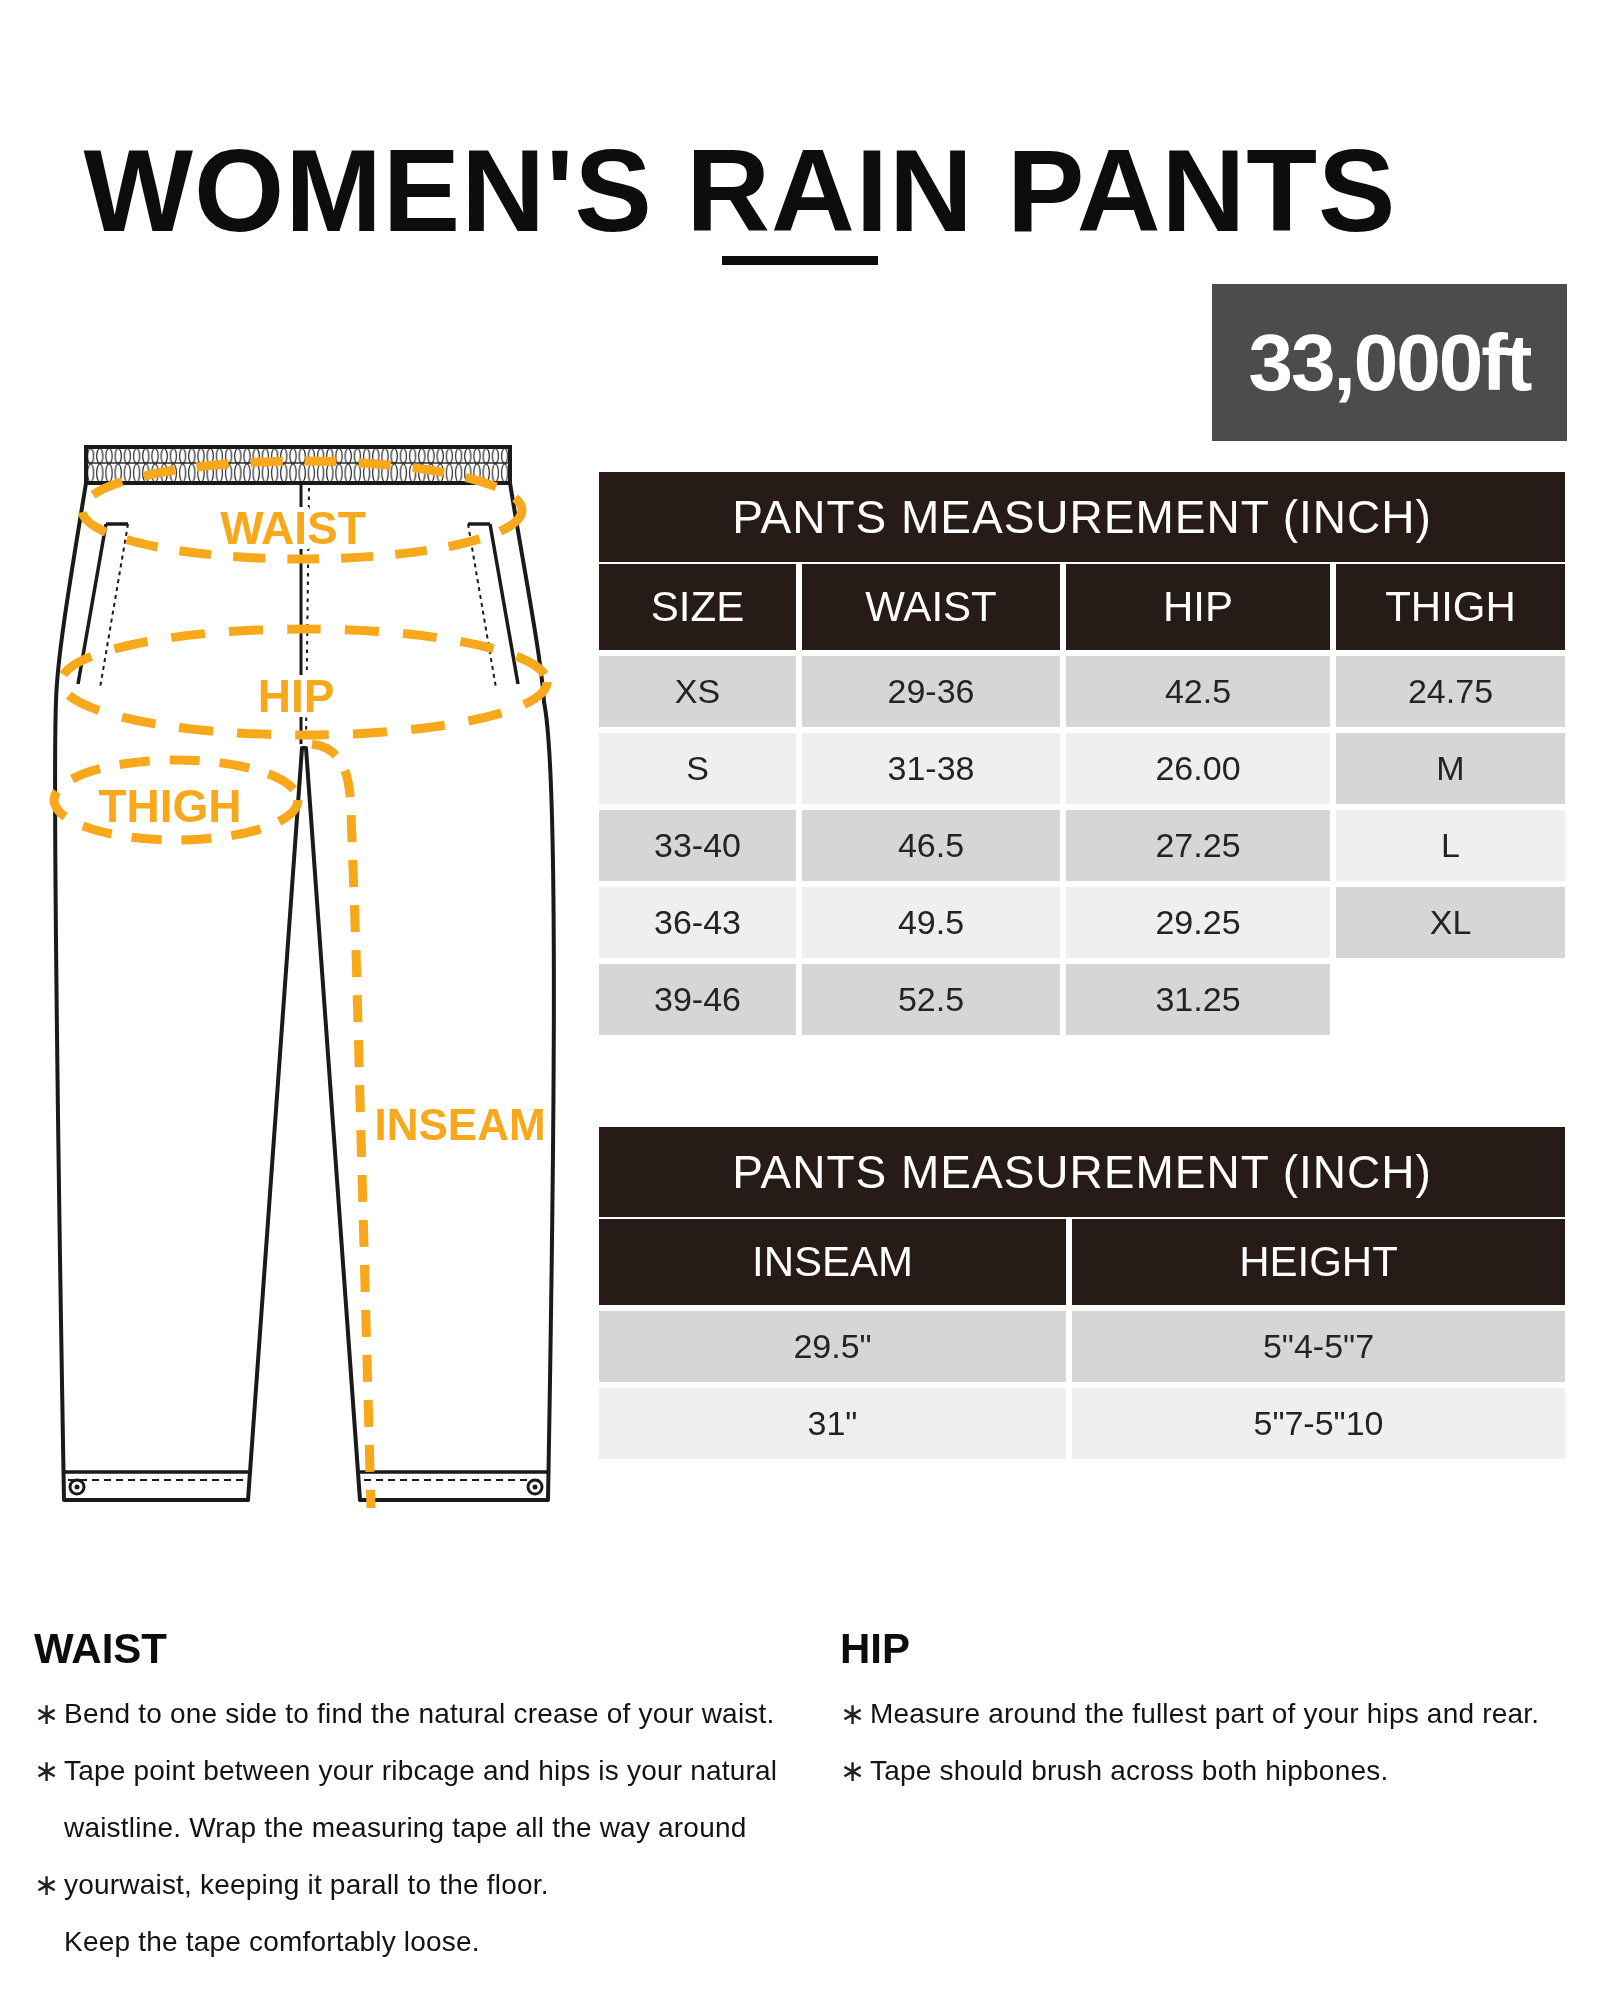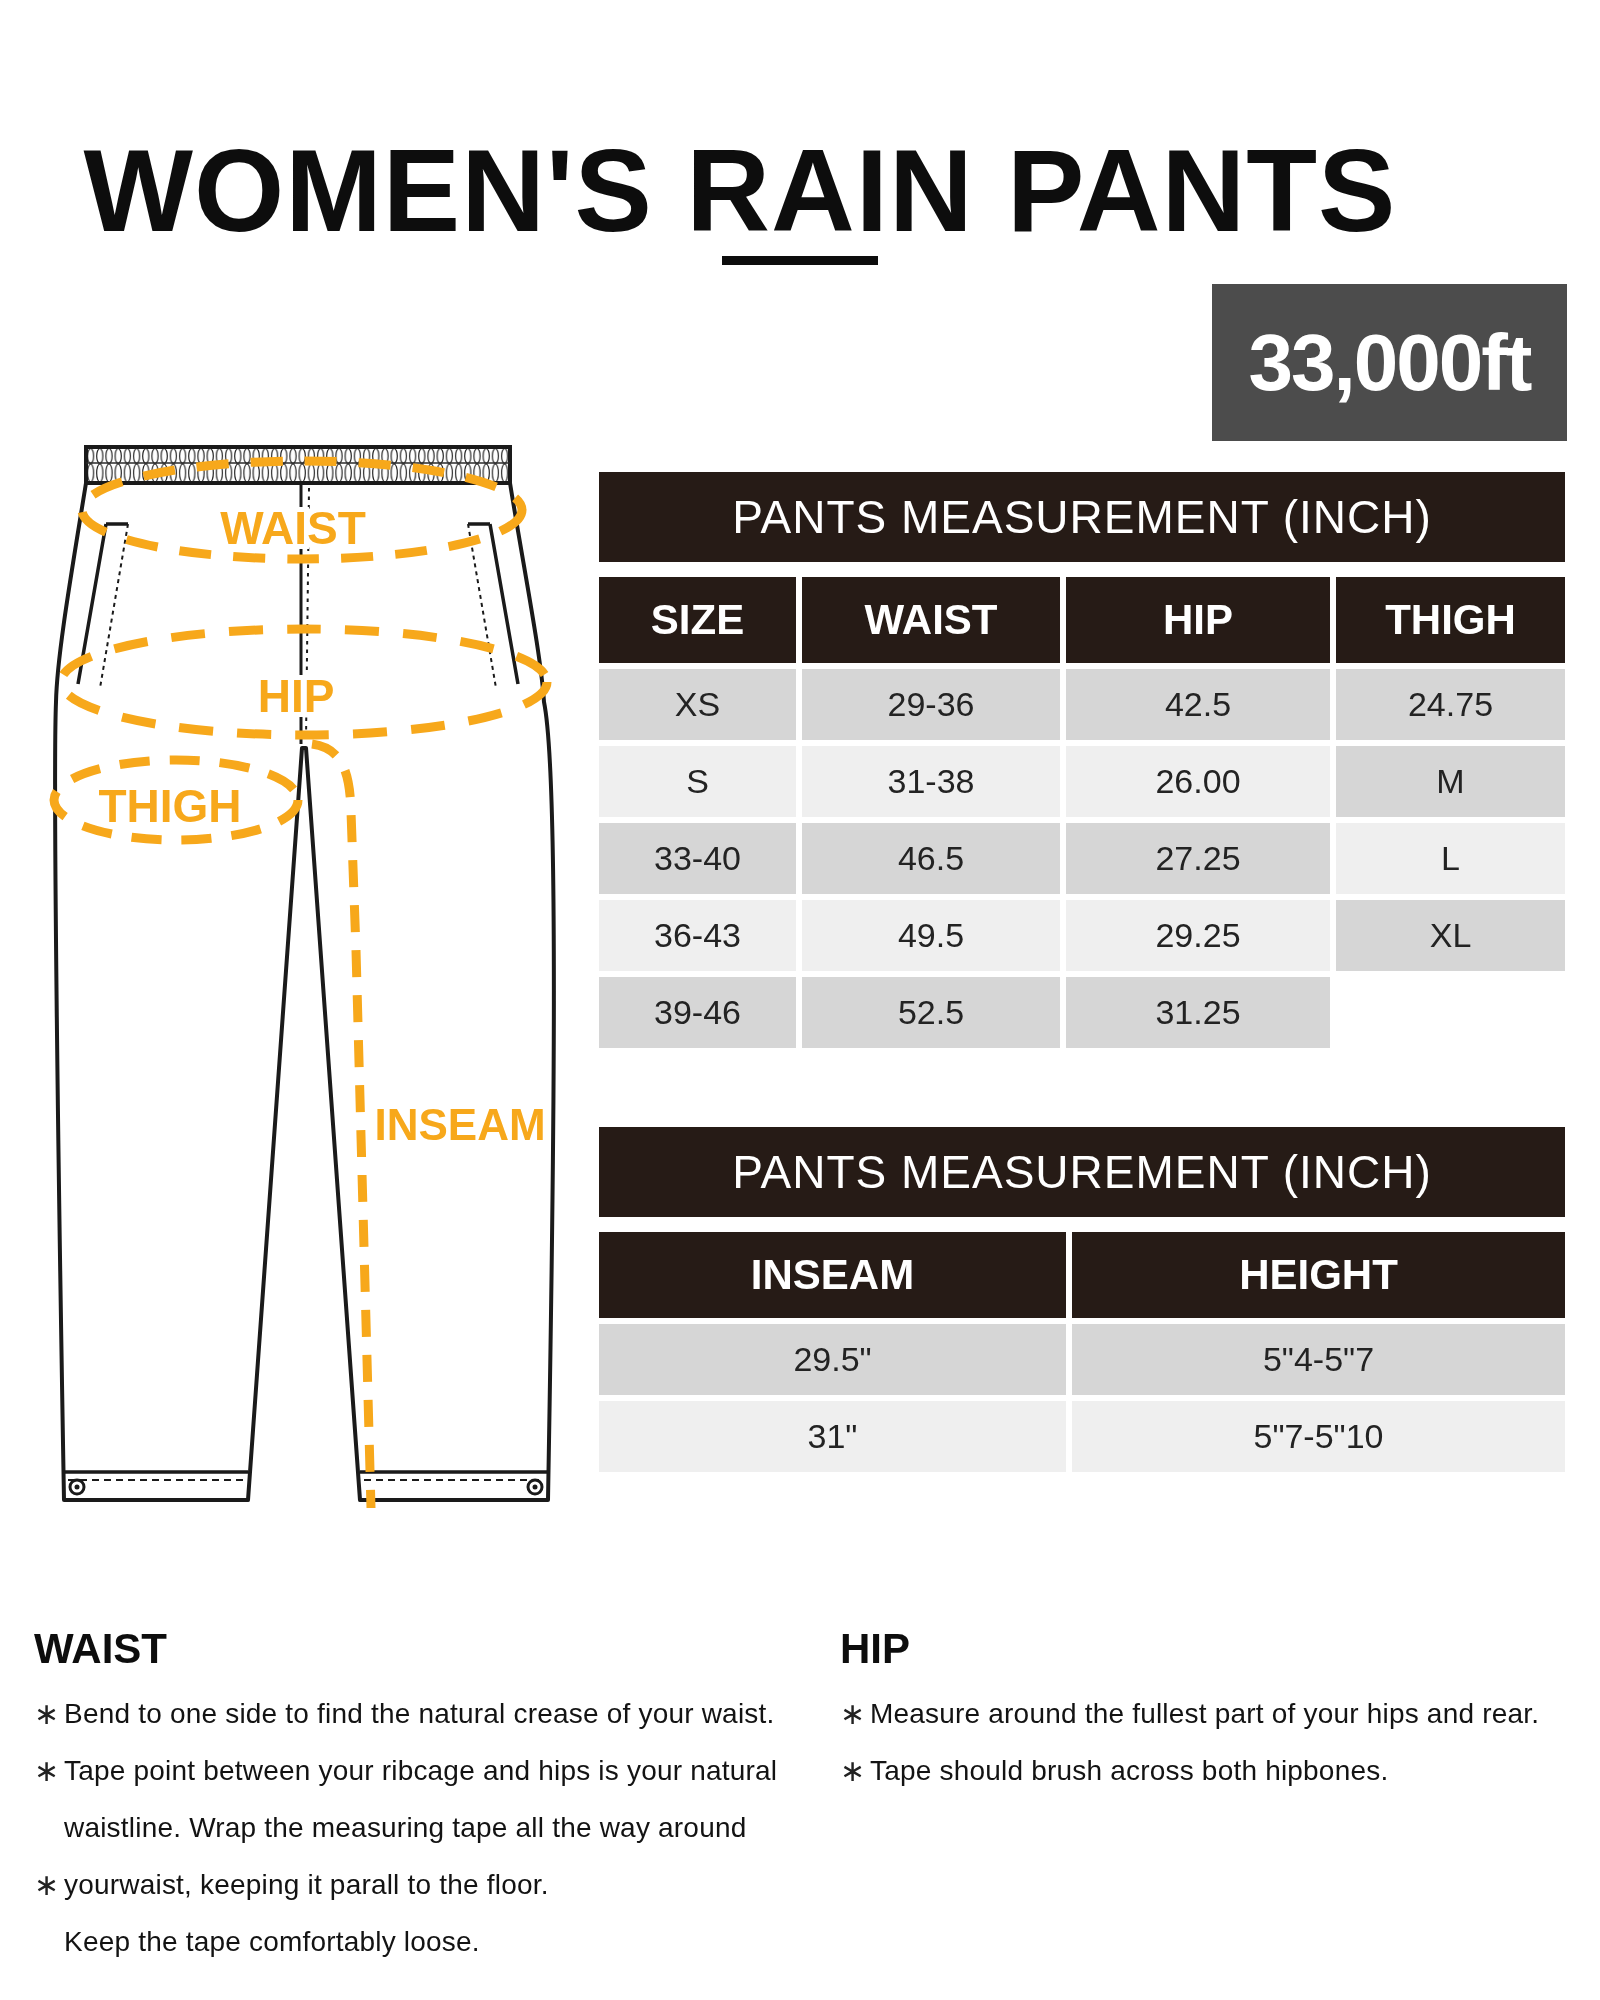--- a/index.html
+++ b/index.html
@@ -23,29 +23,29 @@
     display:flex;align-items:center;justify-content:center;
     color:#ffffff;font-size:80px;font-weight:bold;letter-spacing:-2px;
   }
 
   
   .meas-table{left:599px;width:966px;}
   #size-table{top:472px;}
   #fit-table{top:1127px;}
   .t-header{
     height:90px;background:#261b16;color:#ffffff;font-size:46px;
-    display:flex;align-items:center;justify-content:center;margin-bottom:15px;
+    display:flex;align-items:center;justify-content:center;margin-bottom:2px;
     letter-spacing:1px;
   }
   .grid{display:grid;gap:6px;background:#ffffff;}
   #size-grid{grid-template-columns:197px 258px 264px 229px;grid-template-rows:86px;grid-auto-rows:71px;}
   #fit-grid{grid-template-columns:467px 493px;grid-template-rows:86px;grid-auto-rows:71px;}
   .chead{
     background:#261b16;color:#ffffff;font-size:42px;
-    display:flex;align-items:center;justify-content:center;font-weight:bold;
+    display:flex;align-items:center;justify-content:center;
   }
   .cell{display:flex;align-items:center;justify-content:center;font-size:34px;color:#232323;}
   .cell.dark{background:#d6d6d6;}
   .cell.light{background:#efefef;}
 
   
   .instr{top:1627px;}
   #waist-instructions{left:34px;width:786px;}
   #hip-instructions{left:840px;width:750px;}
   .instr-heading{font-size:42px;line-height:44px;font-weight:bold;color:#0d0d0d;margin-bottom:14px;}

